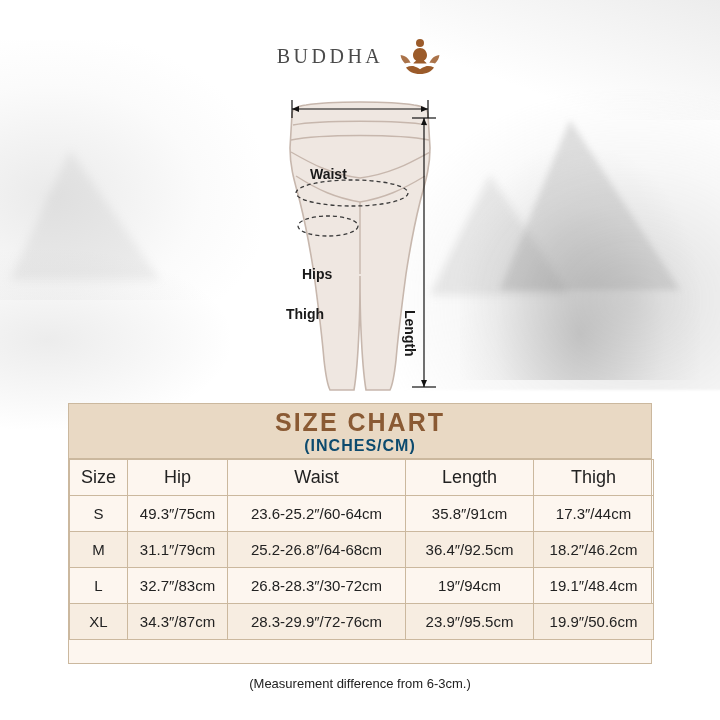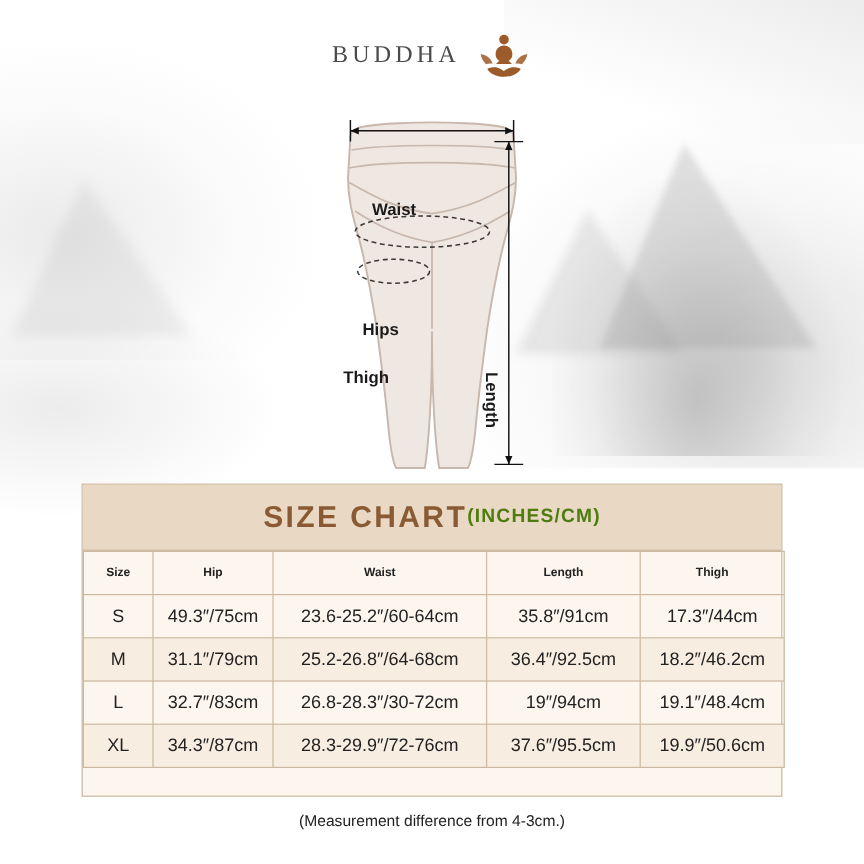--- a/index.html
+++ b/index.html
@@ -48,21 +48,21 @@
   }
   .bg-wash .peak3{
     position:absolute;left:10px;top:150px;width:0;height:0;
     border-left:60px solid transparent;border-right:90px solid transparent;
     border-bottom:130px solid rgba(150,150,150,.14);
     filter:blur(5px);
   }
 
   
   .brand{
-    position:absolute;top:22px;left:0;right:0;
+    position:absolute;top:32px;left:0;right:0;
     display:flex;align-items:center;justify-content:center;gap:14px;
     z-index:5;
   }
   .brand-word{
     font-family:"Liberation Serif", serif;
     font-size:20px;letter-spacing:3.5px;color:#4a4a4a;font-weight:400;
   }
   .lotus{display:block;}
 
   
@@ -76,35 +76,35 @@
   .lbl-thigh{left:286px;top:228px;}
   .lbl-length{left:418px;top:232px;transform:rotate(90deg);transform-origin:left top;}
 
   
   .chart{
     position:absolute;left:68px;top:403px;width:584px;height:261px;
     background:#fdf6ef;border:1px solid #cbb89e;z-index:5;box-sizing:border-box;
   }
   .chart-title{
     height:54px;display:flex;align-items:center;justify-content:center;
-    background:#e9d9c4;border-bottom:1px solid #cbb89e;
+    background:#e9d9c4;border-bottom:1px solid #cbb89e;flex-direction:column;
   }
   .chart-title .t1{
     font-size:25px;letter-spacing:2px;color:#8a5a34;font-weight:bold;
     font-family:"Liberation Sans", sans-serif;
   }
   .chart-title .t2{
-    font-size:16px;letter-spacing:1px;color:#4d7c0f;font-weight:bold;
+    font-size:16px;letter-spacing:1px;color:#0c4a6e;font-weight:bold;
   }
   table{border-collapse:collapse;width:100%;table-layout:fixed;}
   th,td{
     border:1px solid #cbb89e;height:35px;text-align:center;
     font-size:15px;color:#222;padding:0;
   }
-  th{font-weight:bold;font-size:10px;margin-top:32px;}
+  th{font-weight:normal;font-size:18px;margin-top:32px;}
   tbody tr:nth-child(even){background:#f7ede1;}
   col.c1{width:58px;}col.c2{width:100px;}col.c3{width:178px;}col.c4{width:128px;}col.c5{width:120px;}
   .note{
     position:absolute;left:0;right:0;top:676px;text-align:center;
     font-size:13px;color:#222;z-index:5;
   }
 </style>
 </head>
 <body>
 
@@ -231,20 +231,20 @@
         <td>L</td>
         <td>32.7″/83cm</td>
         <td>26.8-28.3″/30-72cm</td>
         <td>19″/94cm</td>
         <td>19.1″/48.4cm</td>
       </tr>
       <tr>
         <td>XL</td>
         <td>34.3″/87cm</td>
         <td>28.3-29.9″/72-76cm</td>
-        <td>37.6″/95.5cm</td>
+        <td>23.9″/95.5cm</td>
         <td>19.9″/50.6cm</td>
       </tr>
     </tbody>
   </table>
 </div>
 
-<div class="note">(Measurement difference from 4-3cm.)</div>
+<div class="note">(Measurement difference from 6-3cm.)</div>
 
 </body></html>

